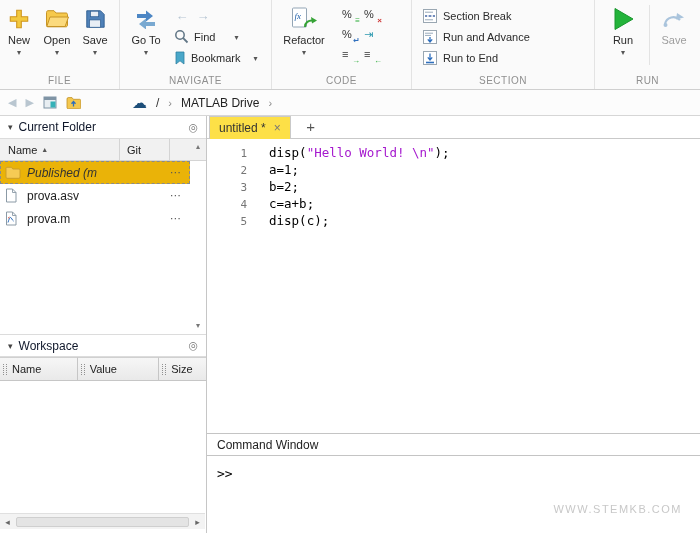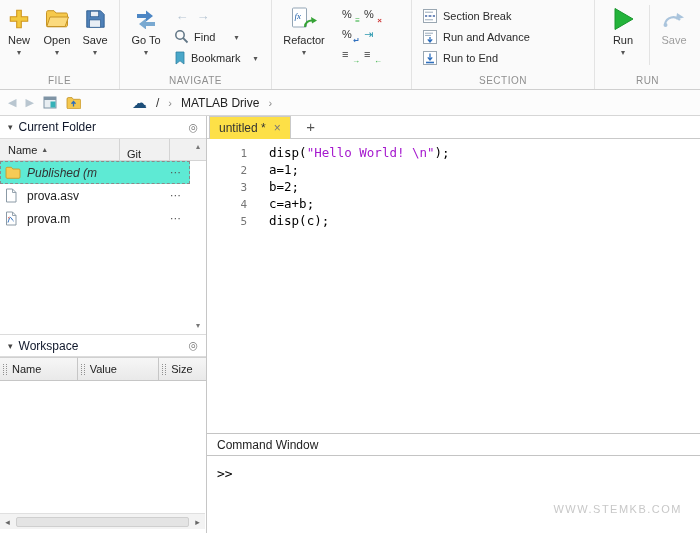--- a/index.html
+++ b/index.html
@@ -40,26 +40,26 @@
   
   .sidebar { position:absolute; top:116px; left:0; width:207px; bottom:0; background:#fff; border-right:1px solid #c6c6c6; }
   .phead { position:absolute; left:0; right:0; height:23px; background:#fff; border-bottom:1px solid #dcdcdc; display:flex; align-items:center; padding:0 8px; gap:6px; }
   .phead.cf { top:0; }
   .phead.ws { top:218px; border-top:1px solid #dcdcdc; }
   .pcol { font-size:9px; color:#444; }
   .ptitle { font-size:12px; color:#0f172a; }
   .pact { margin-left:auto; font-size:11px; color:#777; }
   .cfhead { position:absolute; top:23px; left:0; right:0; height:22px; background:#f1f1f1; border-bottom:1px solid #d4d4d4; display:flex; font-size:11px; color:#222; }
   .cfc1 { width:120px; border-right:1px solid #d4d4d4; display:flex; align-items:center; padding-left:8px; gap:4px; }
-  .cfc2 { width:50px; border-right:1px solid #d4d4d4; display:flex; align-items:flex-end; padding-left:7px; }
+  .cfc2 { width:50px; border-right:1px solid #d4d4d4; display:flex; align-items:center; padding-left:7px; }
   .cfc3 { flex:1; }
   .sortic { font-size:7px; color:#555; }
   .cfbody { position:absolute; top:45px; left:0; right:16px; }
   .frow { height:23px; display:flex; align-items:center; padding-left:5px; }
-  .frow.sel { background:#5eead4; outline:1px dashed #8a8a8a; outline-offset:-1px; }
+  .frow.sel { background:#eab308; outline:1px dashed #8a8a8a; outline-offset:-1px; }
   .fic { width:20px; display:flex; align-items:center; }
   .fname { font-size:12px; color:#222; margin-left:2px; white-space:nowrap; }
   .fname.italic { font-style:italic; color:#333; }
   .fmenu { margin-left:auto; margin-right:8px; color:#555; font-size:11px; letter-spacing:1px; }
   .vscroll { position:absolute; top:23px; right:0; width:16px; height:194px; }
   .vsa { position:absolute; left:0; width:16px; text-align:center; font-size:8px; color:#777; }
   .vsa.up { top:3px; } .vsa.down { bottom:3px; }
   .wshead { position:absolute; top:241px; left:0; right:0; height:24px; display:flex; }
   .wcell { display:flex; align-items:center; padding-left:3px; border-right:1px solid #c6c6c6; border-top:1px solid #d0d0d0; border-bottom:1px solid #c6c6c6; background:linear-gradient(#f6f6f6,#e9e9e9); font-size:11px; color:#222; }
   .wc1 { width:78px; } .wc2 { width:82px; } .wc3 { width:47px; border-right:none; }
@@ -203,20 +203,21 @@
           <div class="mini">
             <span class="mg">≡</span>
               <span class="macc green">→</span>
           </div>
           <div class="mini">
             <span class="mg">≡</span>
               <span class="macc green">←</span>
           </div>
         </div>
       </div>
+      <div class="glabel">CODE</div>
     </div>
 
     <div class="rgroup" style="width:183px">
       <div class="rbtns" style="padding-left:4px">
         <div class="stack">
           <div class="srow">
             <span class="abicon">
               <svg width="16" height="16" viewBox="0 0 16 16">
                   <rect x="1.5" y="1.5" width="13" height="13" fill="#fff" stroke="#9aa7b2"></rect>
                   <path d="M3 4.2h8M3 11.8h8" stroke="#99aabb" stroke-width="1"></path>

